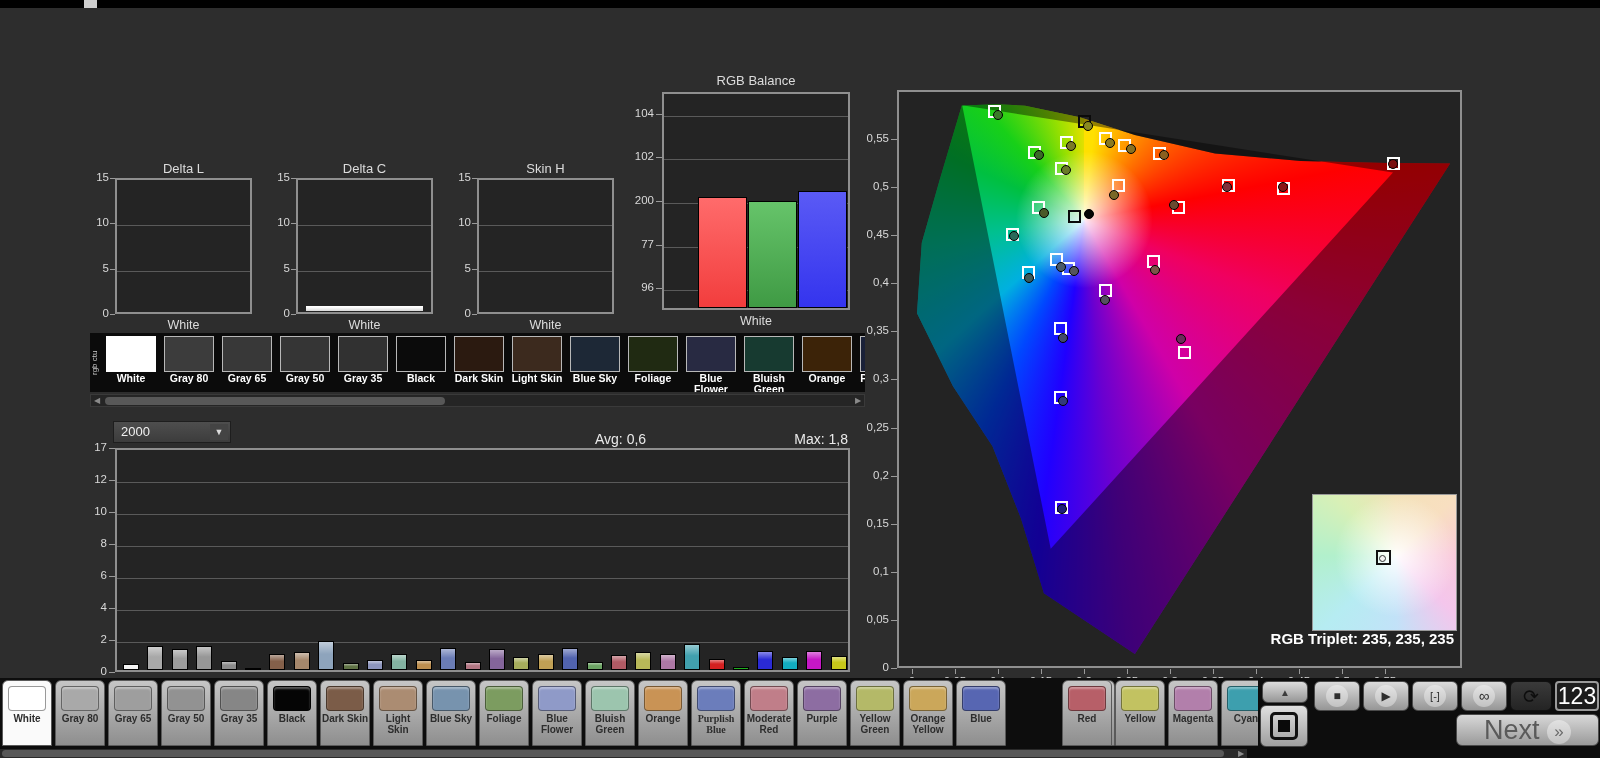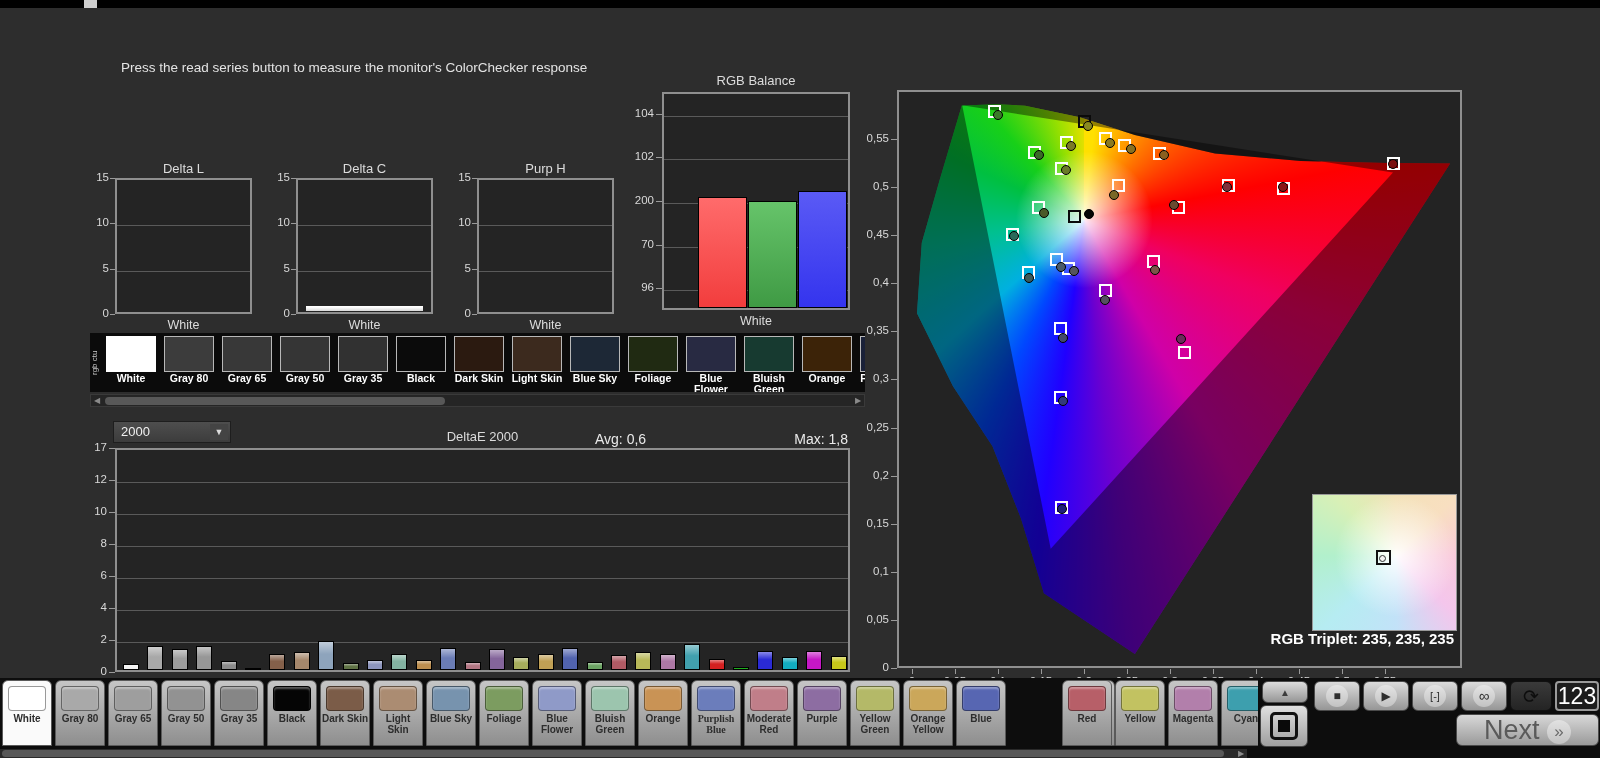--- a/index.html
+++ b/index.html
@@ -75,21 +75,20 @@
   .patt-core{position:absolute;left:5px;top:5px;width:12px;height:12px;background:#0a0a0a;}
 </style>
 </head>
 <body>
 
 <div class="app">
   <div class="top-strip">
     <div class="top-chip"></div>
   </div>
 
-  <div class="subtitle">Press the read series button to measure the monitor's ColorChecker response</div>
 
   <div id="delta-charts">
       <div class="chart-title" style="left: 105px; top: 161px; width: 157px;">Delta L</div>
       <div class="chart-box" style="left: 115px; top: 178px; width: 137px; height: 136px;">
         <div class="gridline" style="top: 90.6667px;"></div>
         <div class="gridline" style="top: 45.3333px;"></div>
       </div>
       <div class="ytick" style="left: 75px; top: 171px;">15</div>
       <div class="tickmark" style="left: 110px; top: 178px; width: 5px; height: 1px; background: rgb(154, 154, 154); position: absolute;"></div>
       <div class="ytick" style="left: 75px; top: 216.333px;">10</div>
@@ -107,21 +106,21 @@
       </div>
       <div class="ytick" style="left: 256px; top: 171px;">15</div>
       <div class="tickmark" style="left: 291px; top: 178px; width: 5px; height: 1px; background: rgb(154, 154, 154); position: absolute;"></div>
       <div class="ytick" style="left: 256px; top: 216.333px;">10</div>
       <div class="tickmark" style="left: 291px; top: 223.333px; width: 5px; height: 1px; background: rgb(154, 154, 154); position: absolute;"></div>
       <div class="ytick" style="left: 256px; top: 261.667px;">5</div>
       <div class="tickmark" style="left: 291px; top: 268.667px; width: 5px; height: 1px; background: rgb(154, 154, 154); position: absolute;"></div>
       <div class="ytick" style="left: 256px; top: 307px;">0</div>
       <div class="tickmark" style="left: 291px; top: 314px; width: 5px; height: 1px; background: rgb(154, 154, 154); position: absolute;"></div>
       <div class="xlabel" style="left: 296px; top: 318px; width: 137px;">White</div>
-      <div class="chart-title" style="left: 467px; top: 161px; width: 157px;">Purp H</div>
+      <div class="chart-title" style="left: 467px; top: 161px; width: 157px;">Skin H</div>
       <div class="chart-box" style="left: 477px; top: 178px; width: 137px; height: 136px;">
         <div class="gridline" style="top: 90.6667px;"></div>
         <div class="gridline" style="top: 45.3333px;"></div>
       </div>
       <div class="ytick" style="left: 437px; top: 171px;">15</div>
       <div class="tickmark" style="left: 472px; top: 178px; width: 5px; height: 1px; background: rgb(154, 154, 154); position: absolute;"></div>
       <div class="ytick" style="left: 437px; top: 216.333px;">10</div>
       <div class="tickmark" style="left: 472px; top: 223.333px; width: 5px; height: 1px; background: rgb(154, 154, 154); position: absolute;"></div>
       <div class="ytick" style="left: 437px; top: 261.667px;">5</div>
       <div class="tickmark" style="left: 472px; top: 268.667px; width: 5px; height: 1px; background: rgb(154, 154, 154); position: absolute;"></div>
@@ -140,21 +139,21 @@
         <div class="bar" style="left: 34px; bottom: 0px; width: 49px; height: 111.18px; background: linear-gradient(rgb(255, 107, 107), rgb(242, 61, 61));"></div>
         <div class="bar" style="left: 84px; bottom: 0px; width: 49px; height: 106.82px; background: linear-gradient(rgb(102, 196, 106), rgb(63, 154, 68));"></div>
         <div class="bar" style="left: 134px; bottom: 0px; width: 49px; height: 116.63px; background: linear-gradient(rgb(90, 90, 245), rgb(52, 52, 238));"></div>
       </div>
       <div class="ytick" style="left: 620px; top: 106.8px;">104</div>
       <div class="tickmark" style="left: 656px; top: 113.8px; width: 6px; height: 1px;"></div>
       <div class="ytick" style="left: 620px; top: 150.4px;">102</div>
       <div class="tickmark" style="left: 656px; top: 157.4px; width: 6px; height: 1px;"></div>
       <div class="ytick" style="left: 620px; top: 194px;">200</div>
       <div class="tickmark" style="left: 656px; top: 201px; width: 6px; height: 1px;"></div>
-      <div class="ytick" style="left: 620px; top: 237.6px;">70</div>
+      <div class="ytick" style="left: 620px; top: 237.6px;">77</div>
       <div class="tickmark" style="left: 656px; top: 244.6px; width: 6px; height: 1px;"></div>
       <div class="ytick" style="left: 620px; top: 281.2px;">96</div>
       <div class="tickmark" style="left: 656px; top: 288.2px; width: 6px; height: 1px;"></div>
       <div class="xlabel" style="left: 662px; top: 314px; width: 188px;">White</div>
     </div>
 
   <div class="strip" id="patch-strip">
       <div class="strip-side">rgb ctu</div>
       <div class="swatch sel" style="left: 16px; background: rgb(255, 255, 255);"></div>
       <div class="swatch-label" style="left: 13px;">White</div>
@@ -188,21 +187,20 @@
   <div class="hscroll" id="strip-scroll" style="left:90px;top:394px;width:775px;">
       <div class="arr" style="left: 0px;">◀</div>
       <div class="arr" style="right: 0px;">▶</div>
       <div class="thumb" style="left: 14px; width: 340px;"></div>
     </div>
 
   <div class="dropdown">
     <span>2000</span>
     <span class="caret">▼</span>
   </div>
-  <div class="chart-title" style="left:115px;top:429px;width:735px;">DeltaE 2000</div>
   <div class="stat" style="left:595px;top:431px;">Avg: 0,6</div>
   <div class="stat" style="left:700px;top:431px;width:148px;text-align:right;">Max: 1,8</div>
   <div id="deltae-chart">
       <div class="chart-box" style="left: 115px; top: 448px; width: 735px; height: 224px;">
         <div class="gridline" style="top: 32px;"></div>
         <div class="gridline" style="top: 64px;"></div>
         <div class="gridline" style="top: 96px;"></div>
         <div class="gridline" style="top: 128px;"></div>
         <div class="gridline" style="top: 160px;"></div>
         <div class="gridline" style="top: 192px;"></div>

